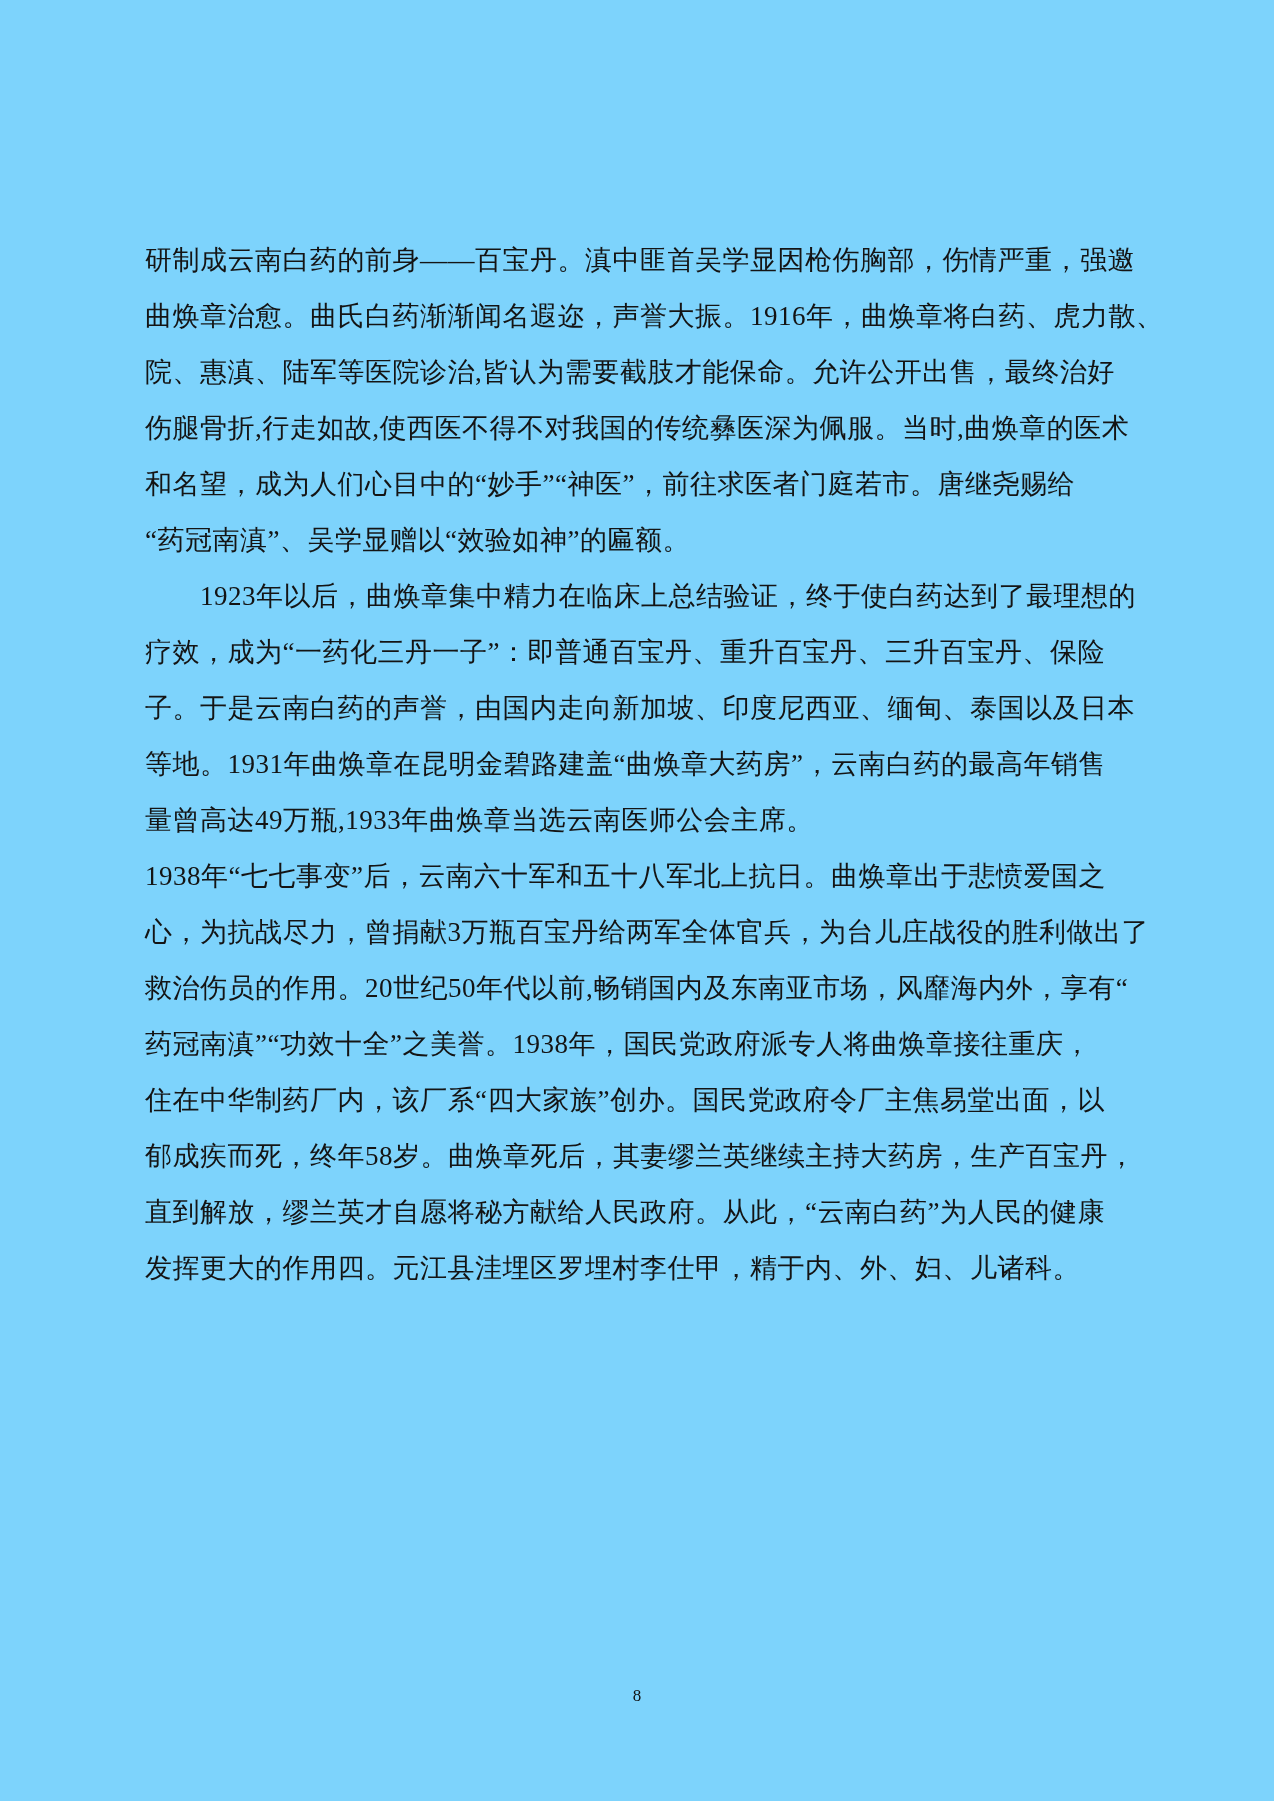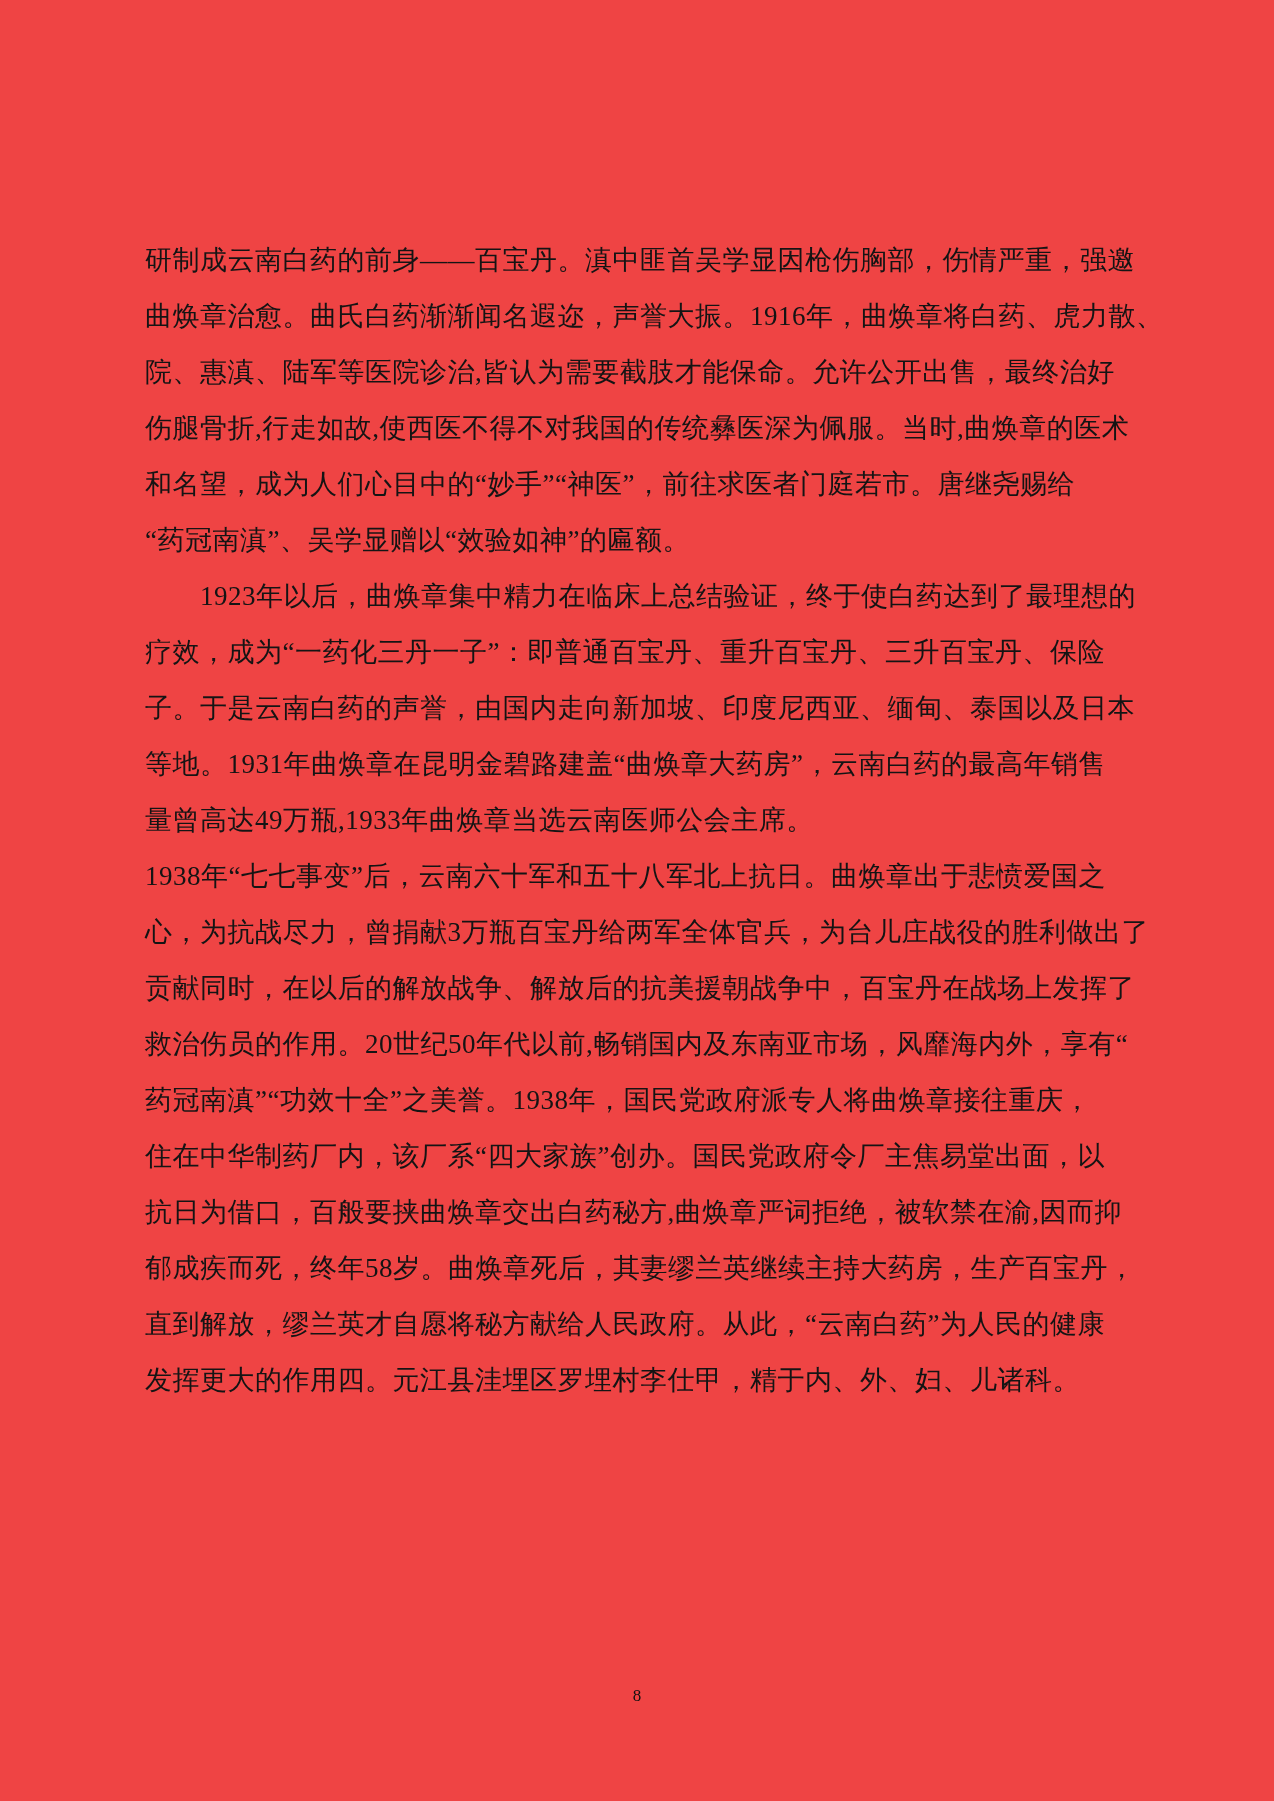--- a/index.html
+++ b/index.html
@@ -4,21 +4,21 @@
 <style>
   html, body {
     margin: 0;
     padding: 0;
     background: #ffffff;
   }
   .page {
     position: relative;
     width: 1274px;
     height: 1801px;
-    background: #ef4444;
+    background: #7dd3fc;
     overflow: hidden;
     font-family: "Liberation Serif", "DejaVu Serif", serif;
   }
   .text-block {
     position: absolute;
     left: 145px;
     top: 232px;
     width: 1005px;
   }
   .text-line {
@@ -50,23 +50,21 @@
     <div class="text-line">伤腿骨折,行走如故,使西医不得不对我国的传统彝医深为佩服。当时,曲焕章的医术</div>
     <div class="text-line">和名望，成为人们心目中的“妙手”“神医”，前往求医者门庭若市。唐继尧赐给</div>
     <div class="text-line">“药冠南滇”、吴学显赠以“效验如神”的匾额。</div>
     <div class="text-line">　　1923年以后，曲焕章集中精力在临床上总结验证，终于使白药达到了最理想的</div>
     <div class="text-line">疗效，成为“一药化三丹一子”：即普通百宝丹、重升百宝丹、三升百宝丹、保险</div>
     <div class="text-line">子。于是云南白药的声誉，由国内走向新加坡、印度尼西亚、缅甸、泰国以及日本</div>
     <div class="text-line">等地。1931年曲焕章在昆明金碧路建盖“曲焕章大药房”，云南白药的最高年销售</div>
     <div class="text-line">量曾高达49万瓶,1933年曲焕章当选云南医师公会主席。</div>
     <div class="text-line">1938年“七七事变”后，云南六十军和五十八军北上抗日。曲焕章出于悲愤爱国之</div>
     <div class="text-line">心，为抗战尽力，曾捐献3万瓶百宝丹给两军全体官兵，为台儿庄战役的胜利做出了</div>
-    <div class="text-line">贡献同时，在以后的解放战争、解放后的抗美援朝战争中，百宝丹在战场上发挥了</div>
     <div class="text-line">救治伤员的作用。20世纪50年代以前,畅销国内及东南亚市场，风靡海内外，享有“</div>
     <div class="text-line">药冠南滇”“功效十全”之美誉。1938年，国民党政府派专人将曲焕章接往重庆，</div>
     <div class="text-line">住在中华制药厂内，该厂系“四大家族”创办。国民党政府令厂主焦易堂出面，以</div>
-    <div class="text-line">抗日为借口，百般要挟曲焕章交出白药秘方,曲焕章严词拒绝，被软禁在渝,因而抑</div>
     <div class="text-line">郁成疾而死，终年58岁。曲焕章死后，其妻缪兰英继续主持大药房，生产百宝丹，</div>
     <div class="text-line">直到解放，缪兰英才自愿将秘方献给人民政府。从此，“云南白药”为人民的健康</div>
     <div class="text-line">发挥更大的作用四。元江县洼埋区罗埋村李仕甲，精于内、外、妇、儿诸科。</div>
   </div>
   <div class="page-number">8</div>
 </div>
 
 </body></html>

